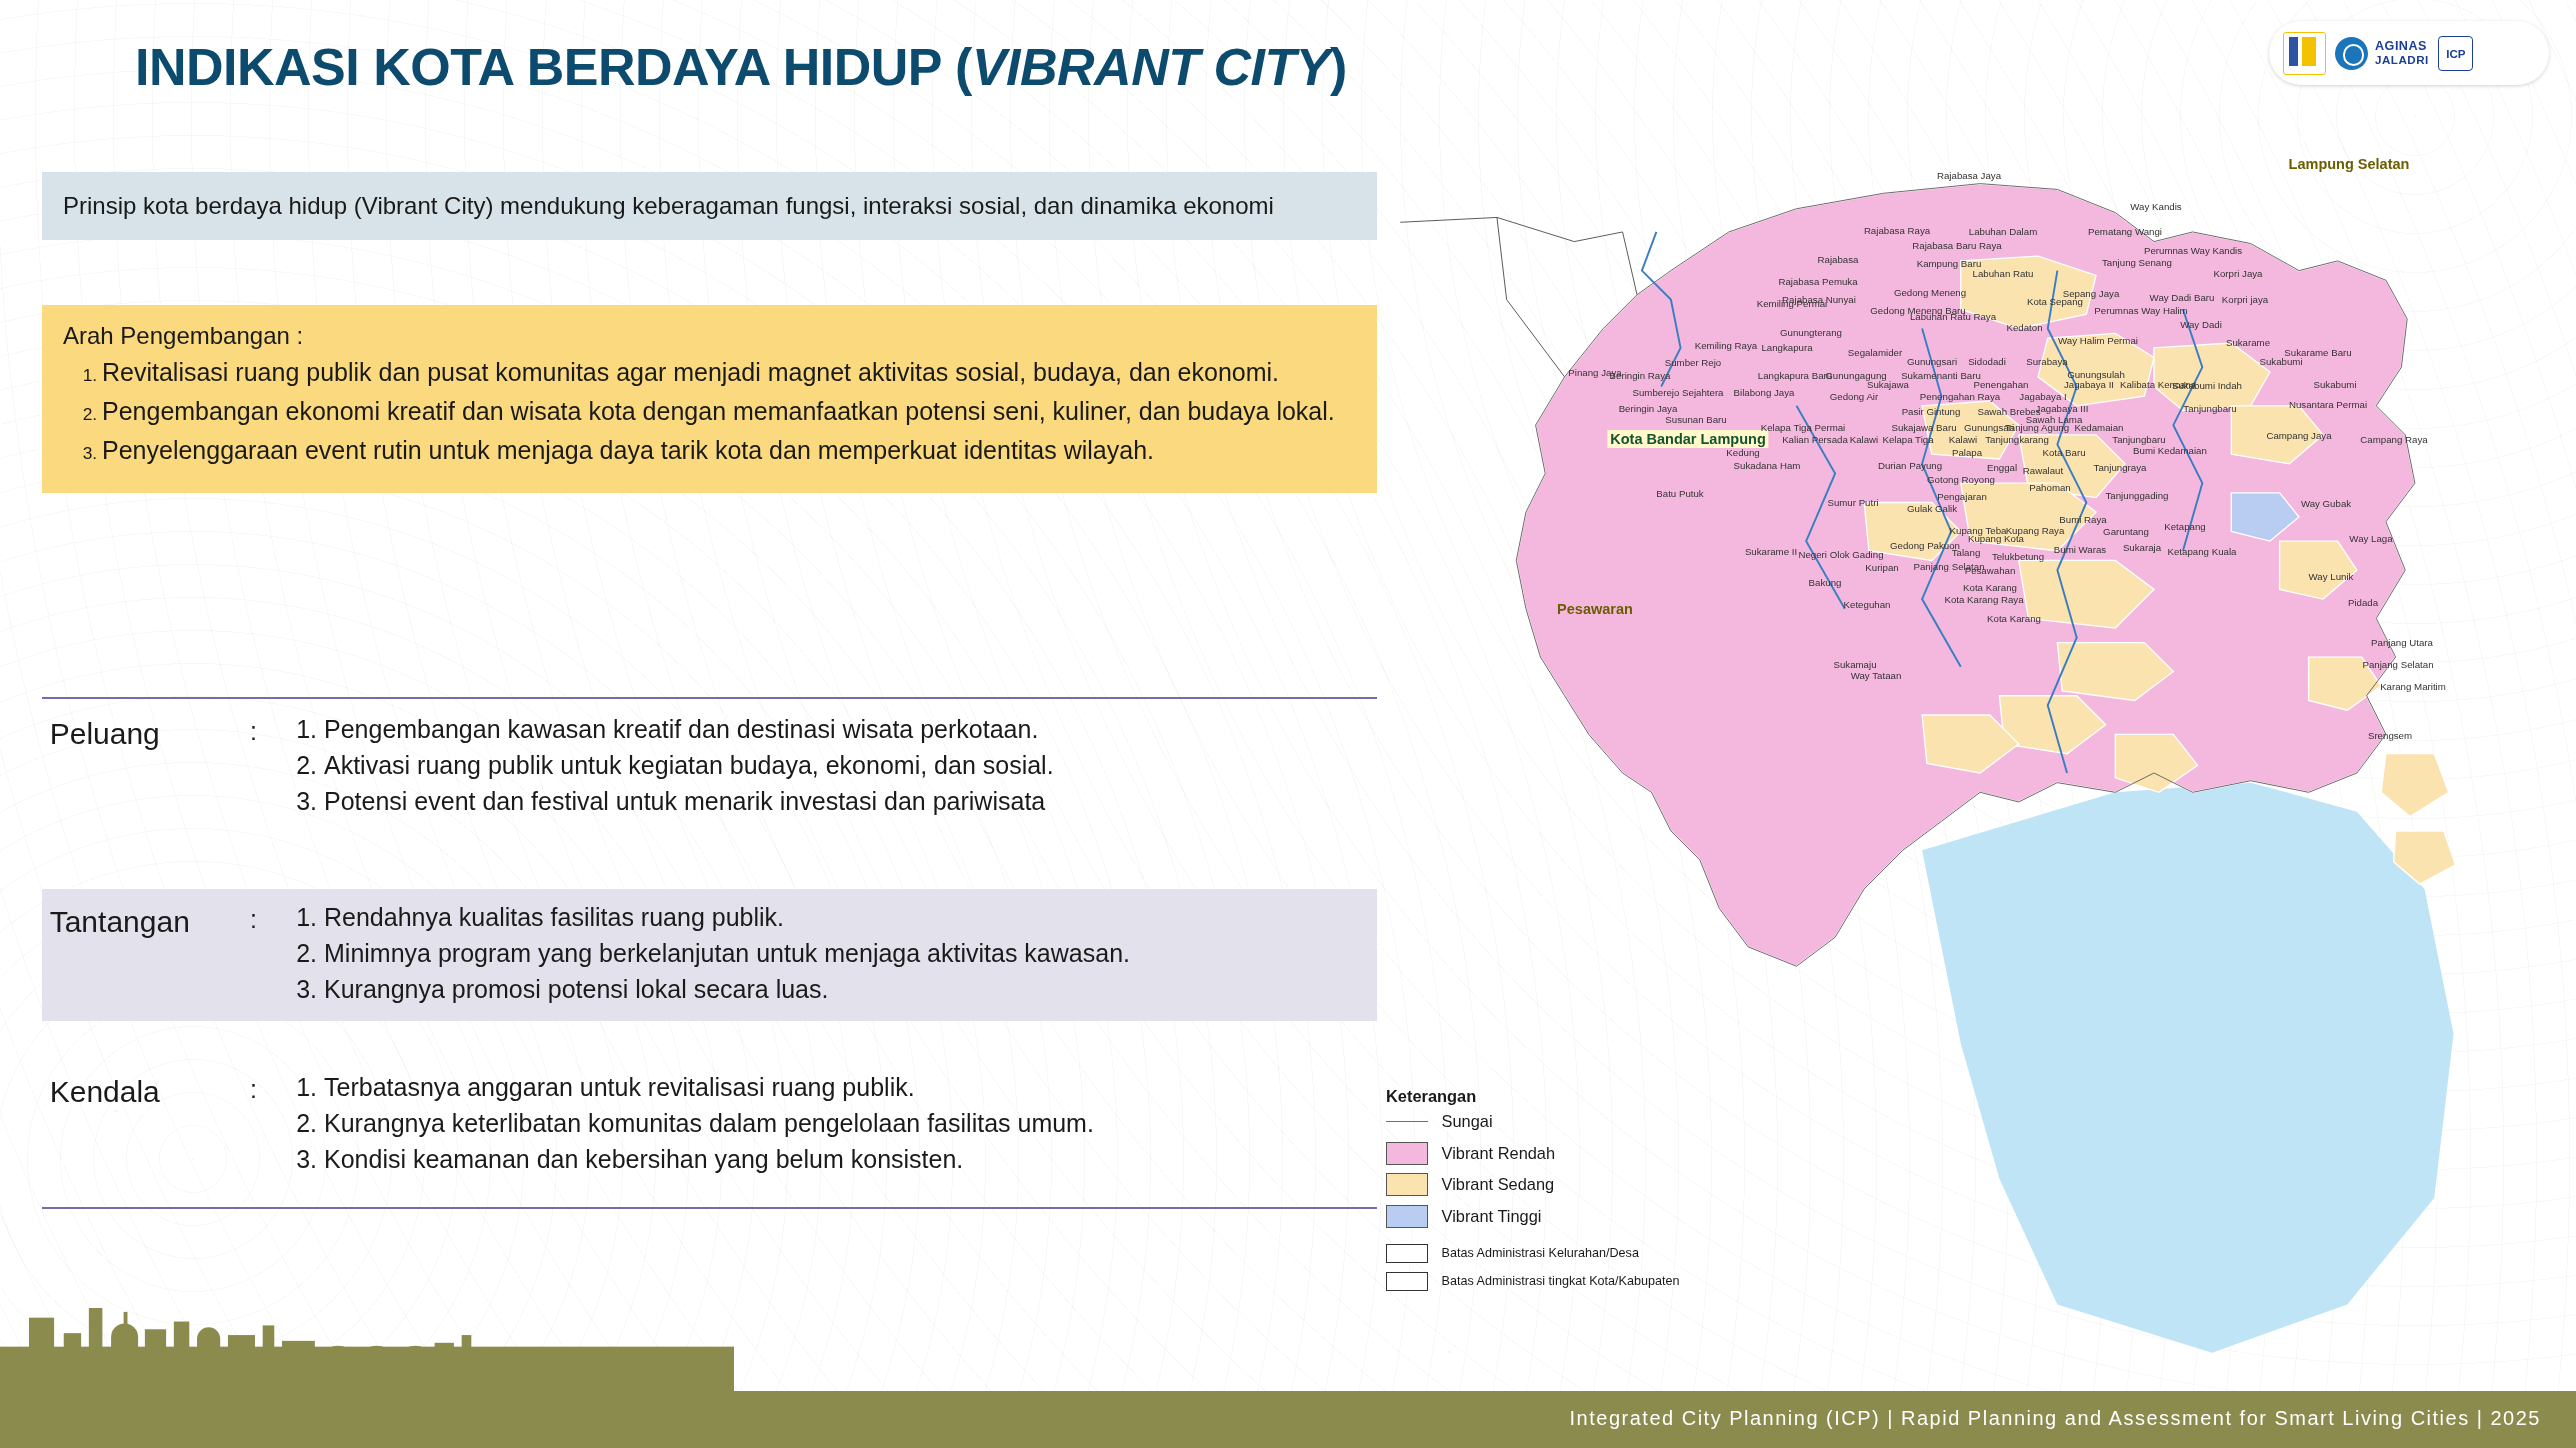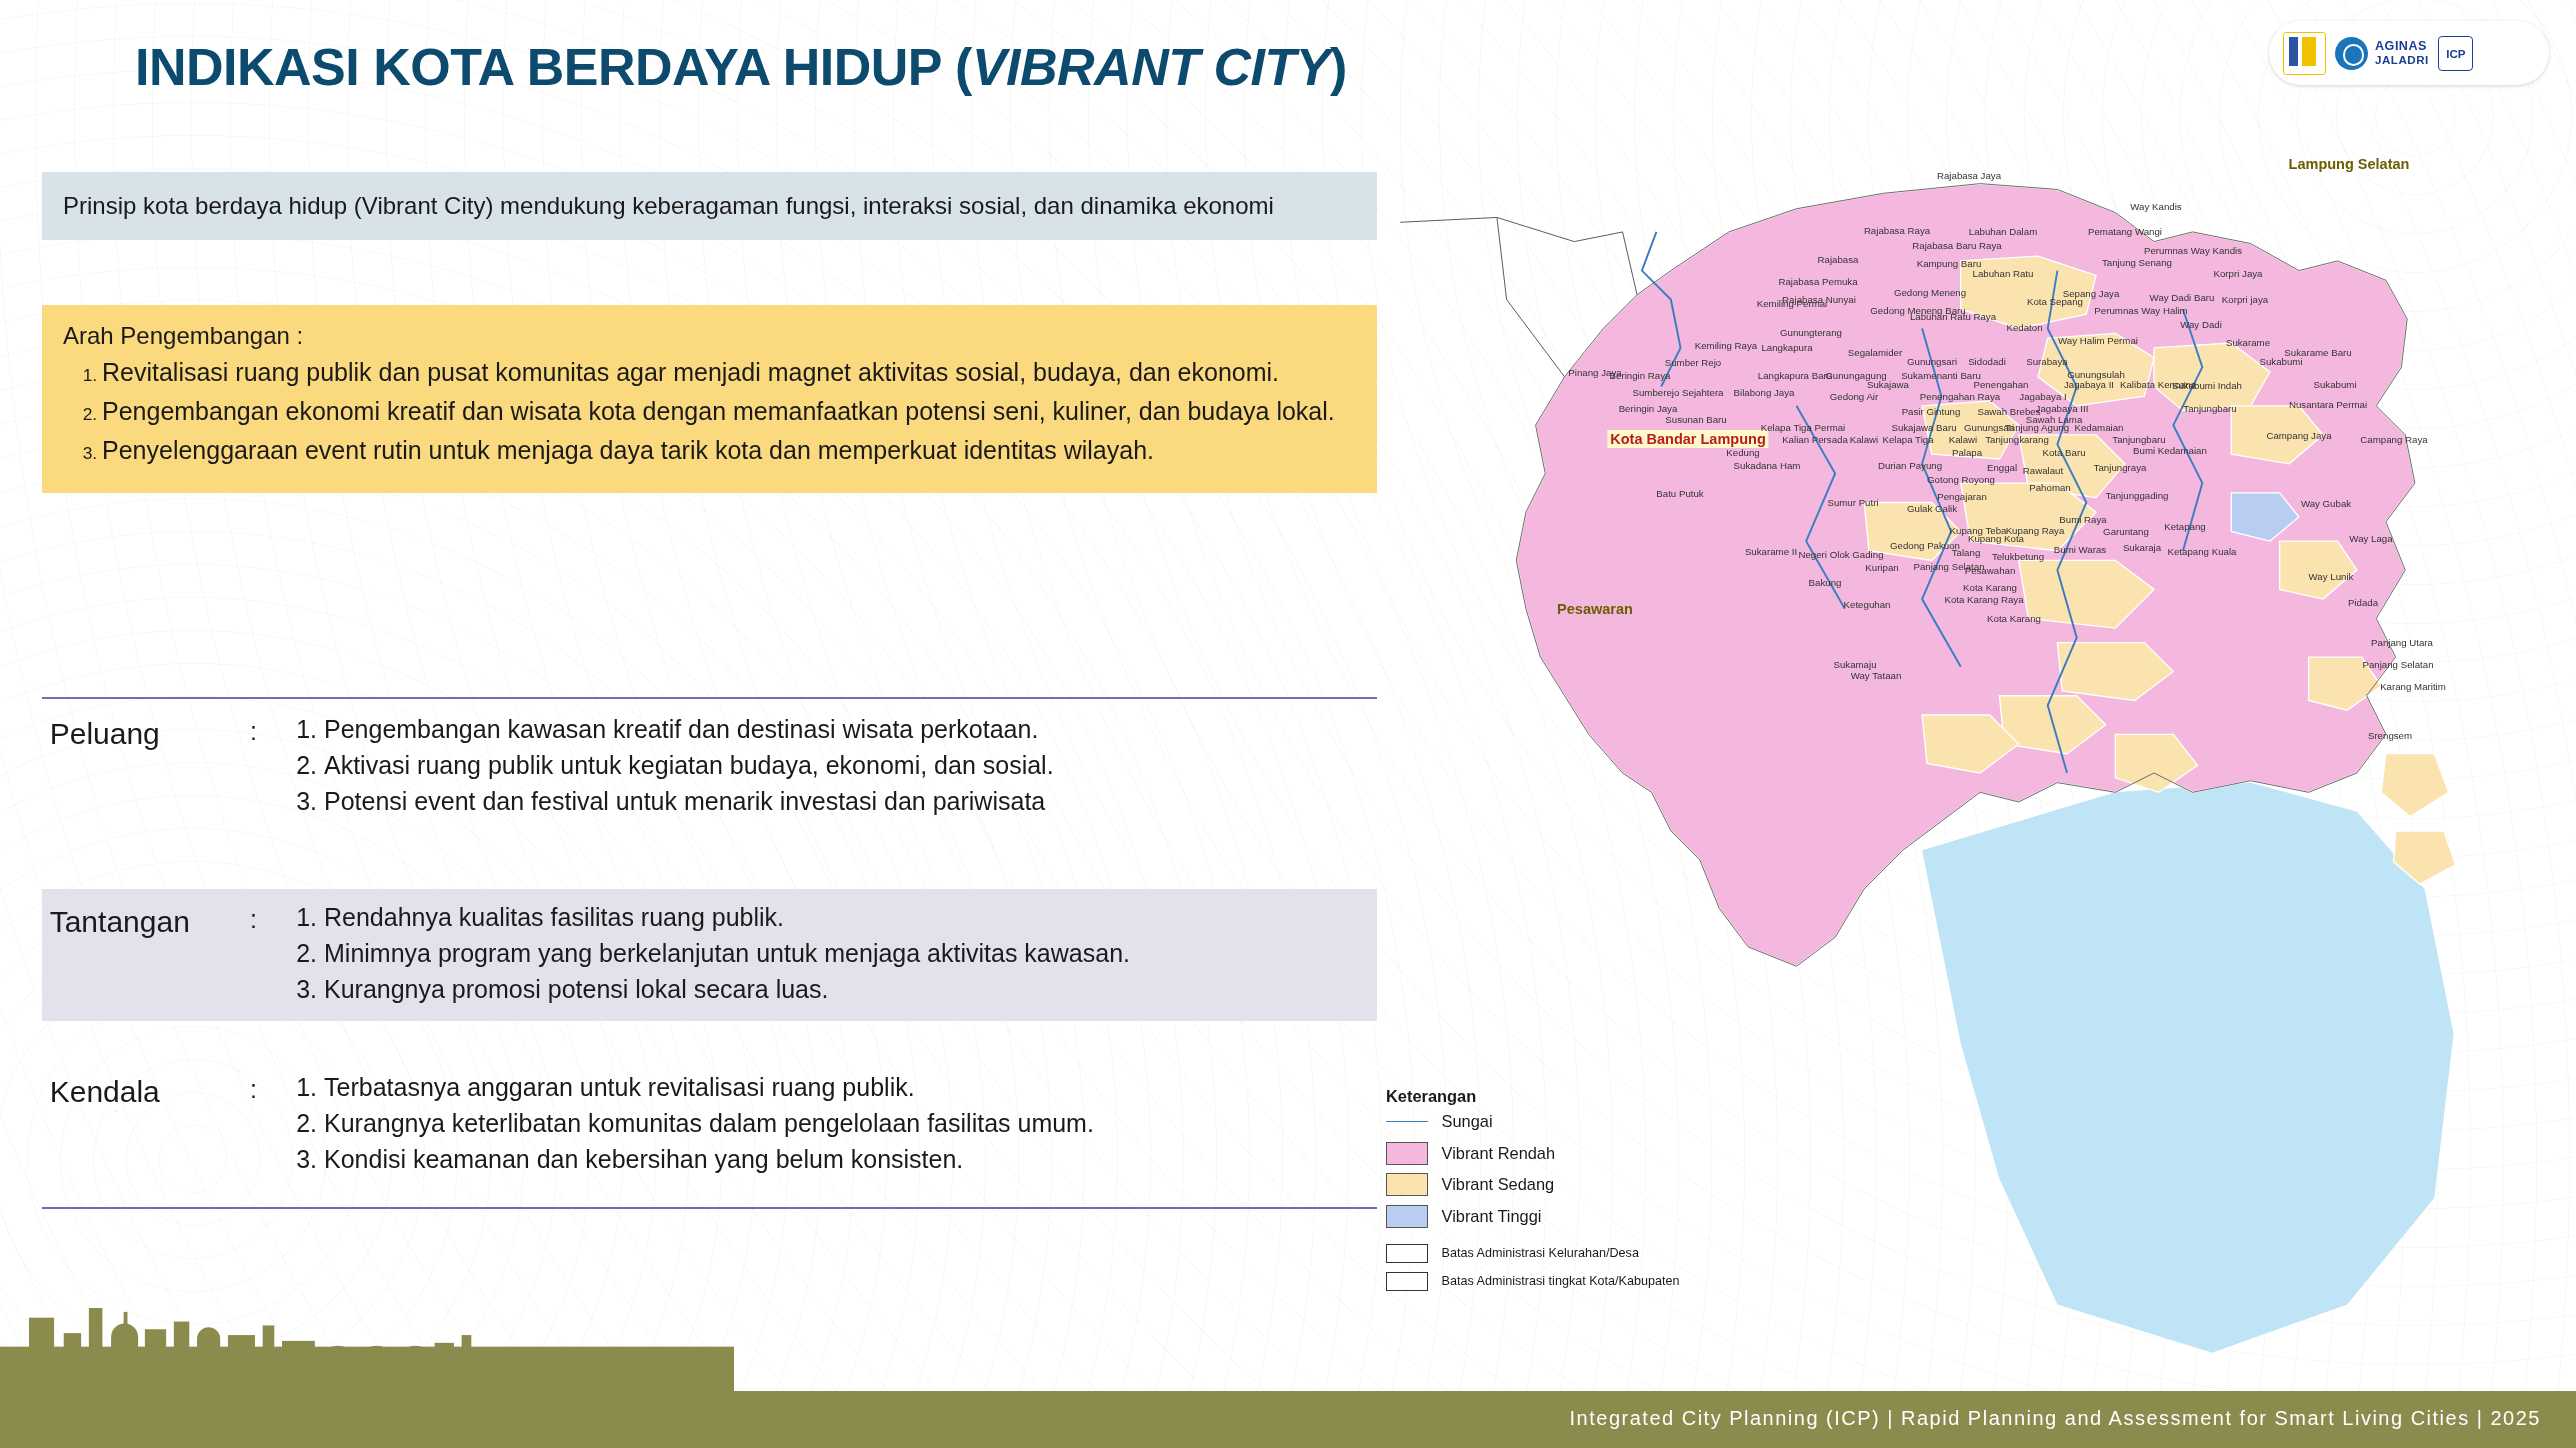--- a/index.html
+++ b/index.html
@@ -235,21 +235,21 @@
 
     <g stroke="#555" stroke-width="1" fill="none">
       <path d="M20 110 L120 105 L200 130 L250 120 L265 185"></path>
       <path d="M120 105 L130 190 L190 270"></path>
     </g>
   </svg>
 </div>
 
 <div>
   <div class="map-label prov" style="left:2349px;top:164px;position:absolute;">Lampung Selatan</div>
-  <div class="map-label city" style="left:1688px;top:439px;position:absolute;font-size:14.5px;font-weight:bold;color:#b91c1c;">Kota Bandar Lampung</div>
+  <div class="map-label city" style="left:1688px;top:439px;position:absolute;font-size:14.5px;font-weight:bold;color:#14532d;">Kota Bandar Lampung</div>
   <div class="map-label prov" style="left:1595px;top:609px;position:absolute;">Pesawaran</div>
 </div>
 <div id="kel-labels">
     <div class="map-label" style="position: absolute; left: 1969px; top: 175px;">Rajabasa Jaya</div>
     <div class="map-label" style="position: absolute; left: 2156px; top: 206px;">Way Kandis</div>
     <div class="map-label" style="position: absolute; left: 1897px; top: 230px;">Rajabasa Raya</div>
     <div class="map-label" style="position: absolute; left: 2003px; top: 231px;">Labuhan Dalam</div>
     <div class="map-label" style="position: absolute; left: 2125px; top: 231px;">Pematang Wangi</div>
     <div class="map-label" style="position: absolute; left: 1957px; top: 245px;">Rajabasa Baru Raya</div>
     <div class="map-label" style="position: absolute; left: 2193px; top: 250px;">Perumnas Way Kandis</div>

